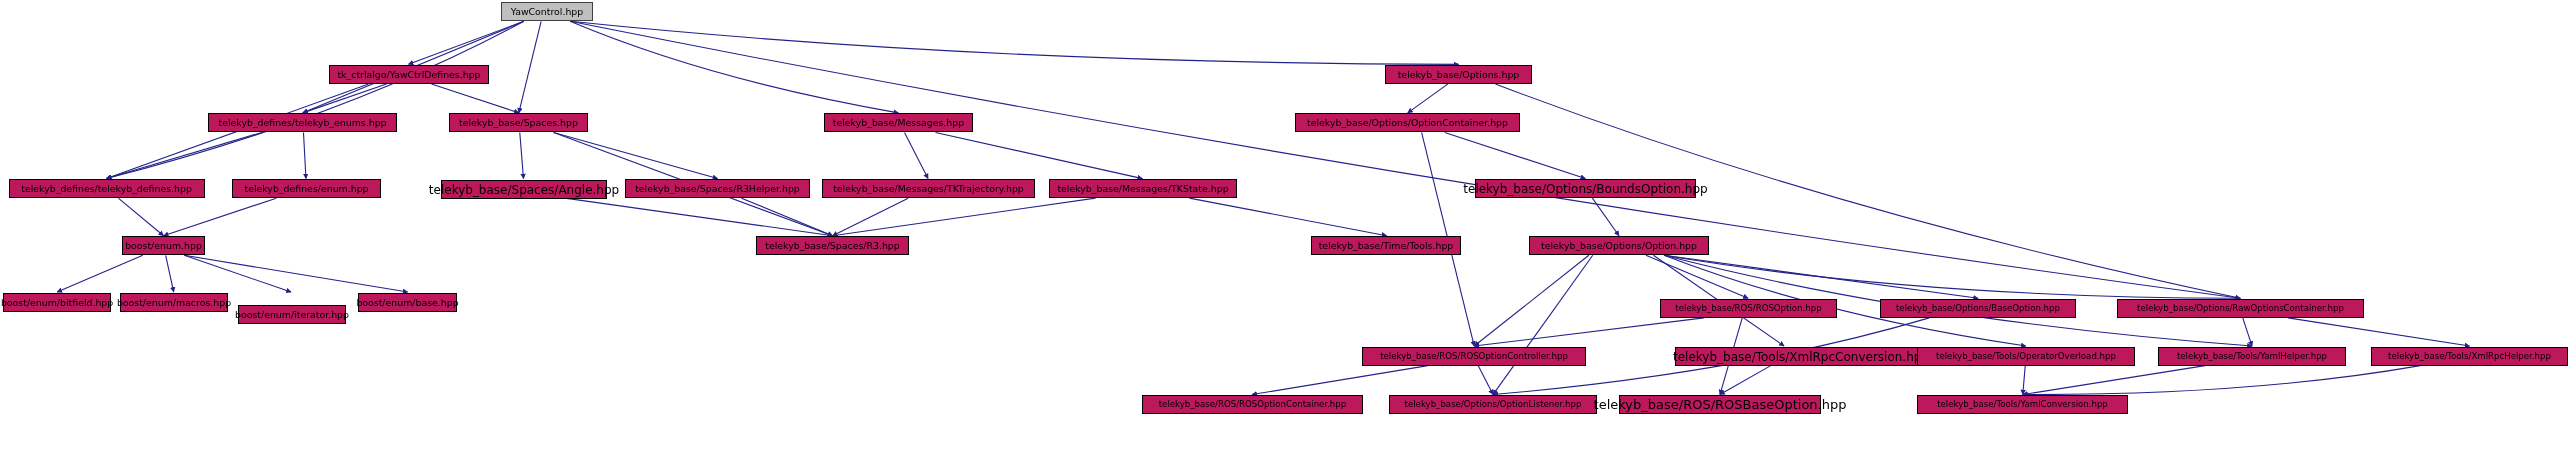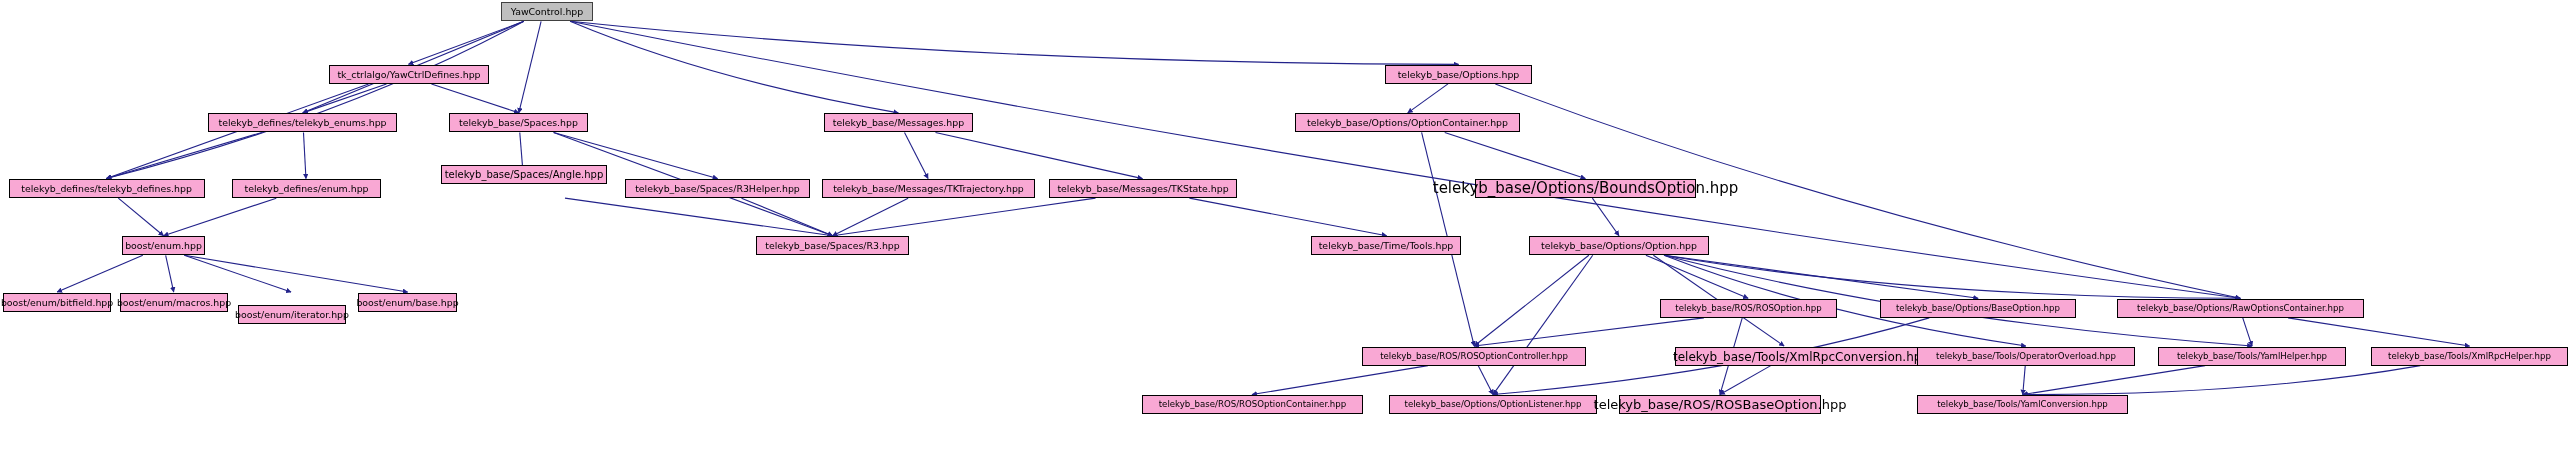--- a/index.html
+++ b/index.html
@@ -8,21 +8,21 @@
     width:2576px;height:455px;
     background:#ffffff;
     font-family:"DejaVu Sans","Liberation Sans",sans-serif;
     overflow:hidden;
   }
   #edges{position:absolute;left:0;top:0;width:2576px;height:455px;pointer-events:none;}
   .node{
     position:absolute;
     box-sizing:border-box;
     border:0.8px solid #000000;
-    background:#f9a8d4;
+    background:#be185d;
     color:#000000;
     display:flex;
     align-items:center;
     justify-content:center;
     white-space:nowrap;
     letter-spacing:0px;
     line-height:1;
     height:19px;
   }
   .node.root{
@@ -116,33 +116,33 @@
       </div>
       <div class="node" style="left: 1295px; top: 113px; width: 225px; font-size: 9.4px;">
         <span>telekyb_base/Options/OptionContainer.hpp</span>
       </div>
       <div class="node" style="left: 8.6px; top: 179px; width: 196px; font-size: 9.4px;">
         <span>telekyb_defines/telekyb_defines.hpp</span>
       </div>
       <div class="node" style="left: 232px; top: 179px; width: 149px; font-size: 9.4px;">
         <span>telekyb_defines/enum.hpp</span>
       </div>
-      <div class="node" style="left: 441px; top: 165px; width: 166px; font-size: 10px;">
+      <div class="node" style="left: 441px; top: 180px; width: 166px; font-size: 12px;">
         <span>telekyb_base/Spaces/Angle.hpp</span>
       </div>
       <div class="node" style="left: 625px; top: 179px; width: 185px; font-size: 9.4px; text-align: right;">
         <span>telekyb_base/Spaces/R3Helper.hpp</span>
       </div>
       <div class="node" style="left: 822px; top: 179px; width: 213px; font-size: 9.4px;">
         <span>telekyb_base/Messages/TKTrajectory.hpp</span>
       </div>
       <div class="node" style="left: 1049px; top: 179px; width: 188px; font-size: 9.4px;">
         <span>telekyb_base/Messages/TKState.hpp</span>
       </div>
-      <div class="node" style="left: 1475px; top: 179px; width: 221px; font-size: 15px; justify-content: center;">
+      <div class="node" style="left: 1475px; top: 179px; width: 221px; font-size: 12px; justify-content: center;">
         <span>telekyb_base/Options/BoundsOption.hpp</span>
       </div>
       <div class="node" style="left: 122px; top: 236px; width: 83px; font-size: 9.4px;">
         <span>boost/enum.hpp</span>
       </div>
       <div class="node" style="left: 756px; top: 236px; width: 153px; font-size: 9.4px;">
         <span>telekyb_base/Spaces/R3.hpp</span>
       </div>
       <div class="node" style="left: 1529px; top: 236px; width: 180px; font-size: 9.4px;">
         <span>telekyb_base/Options/Option.hpp</span>

